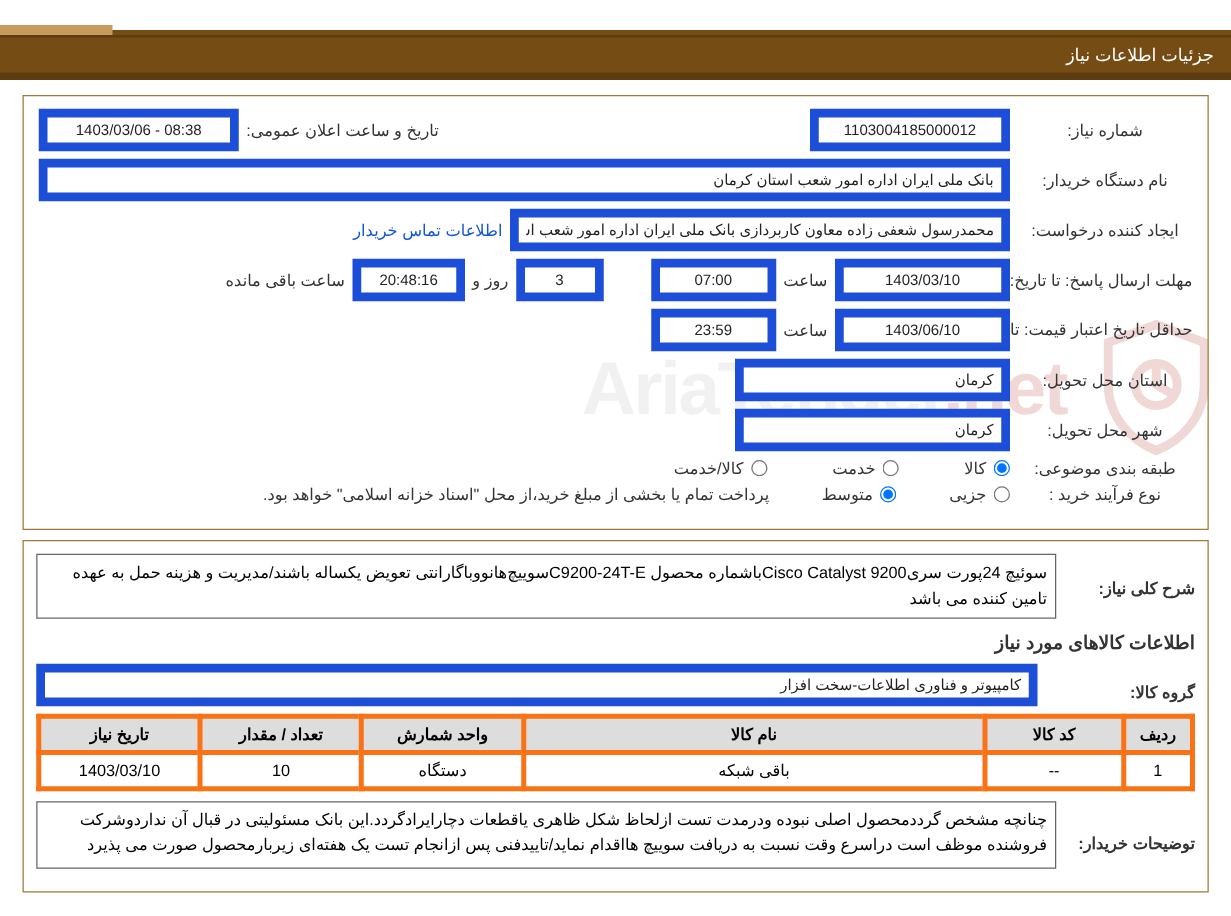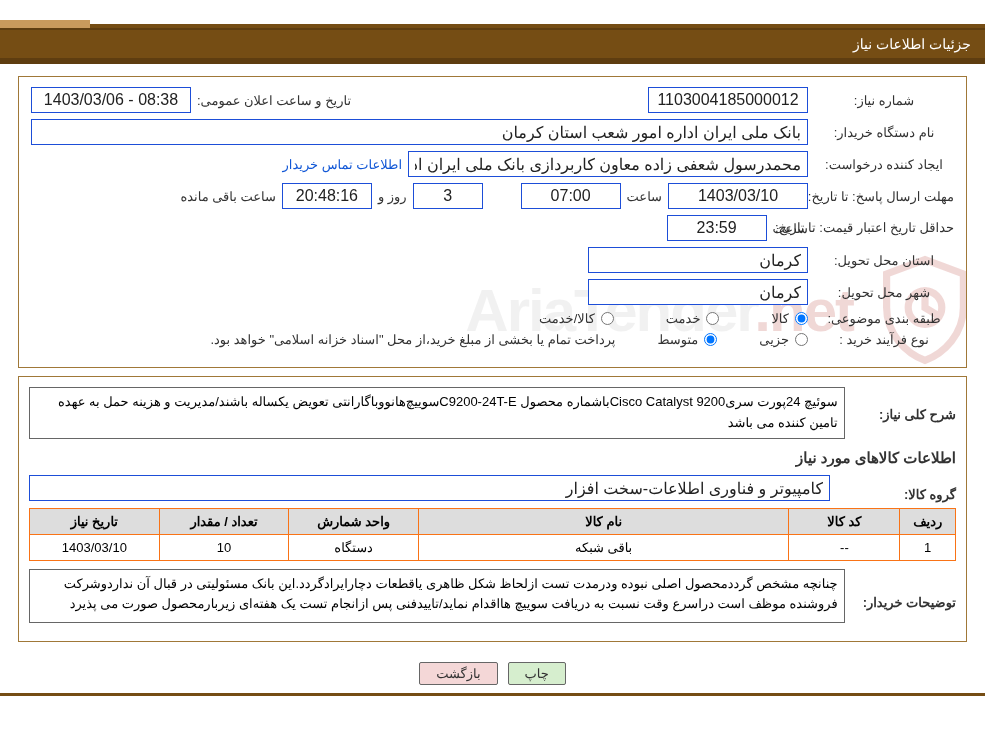--- a/index.html
+++ b/index.html
@@ -56,25 +56,25 @@
       margin-bottom: 6px;
       gap: 6px;
       flex-wrap: nowrap;
     }
     .lbl {
       color: #333;
       font-size: 13px;
       white-space: nowrap;
     }
     .input {
-      border: 1px solid #1d4ed8;
+      border: 7px solid #1d4ed8;
       background: #fff;
       padding: 3px 6px;
       font-family: Tahoma, Arial, sans-serif;
-      font-size: 16px;
+      font-size: 12px;
       color: #222;
       direction: rtl;
       text-align: right;
     }
     .input.center { text-align: center; direction: ltr; }
     .link-blue { color: #1157d6; cursor: pointer; text-align: center; }
     .sp { width: 10px; }
     .sp-lg { flex: 1; }
     .radio-set { display: flex; align-items: center; gap: 6px; }
     .radio-set input[type="radio"] { width: 13px; height: 13px; }
@@ -96,21 +96,21 @@
       line-height: 1.6;
       resize: none;
     }
     .textarea.tall { min-height: 54px; }
     table.data-table {
       border-collapse: collapse;
       width: 100%;
       margin-top: 4px;
     }
     table.data-table th, table.data-table td {
-      border: 1px solid #f97316;
+      border: 4px solid #f97316;
       padding: 5px 8px;
       text-align: center;
       font-size: 13px;
     }
     table.data-table th {
       background: #ddd;
       font-weight: bold;
     }
     .btn-bar {
       display: flex;
@@ -221,20 +221,21 @@
         <span class="sp"></span>
           <span class="sp"></span>
         <input class="input center w-70" readonly="" value="3" style="">
         <span class="lbl">روز و</span>
         <input class="input center w-90" readonly="" value="20:48:16" style="">
         <span class="lbl">ساعت باقی مانده</span>
       </div>
 
       <div class="row">
         <span class="lbl w-140" style="line-height:1.3">حداقل تاریخ اعتبار قیمت: تا تاریخ:</span>
+        <input class="input center w-140" readonly="" value="1403/06/10" style="">
         <span class="lbl">ساعت</span>
         <input class="input center w-100" readonly="" value="23:59" style="">
       </div>
 
       <div class="row">
         <span class="lbl w-140">استان محل تحویل:</span>
         <input class="input w-220" readonly="" value="کرمان" style="">
       </div>
 
       <div class="row">

